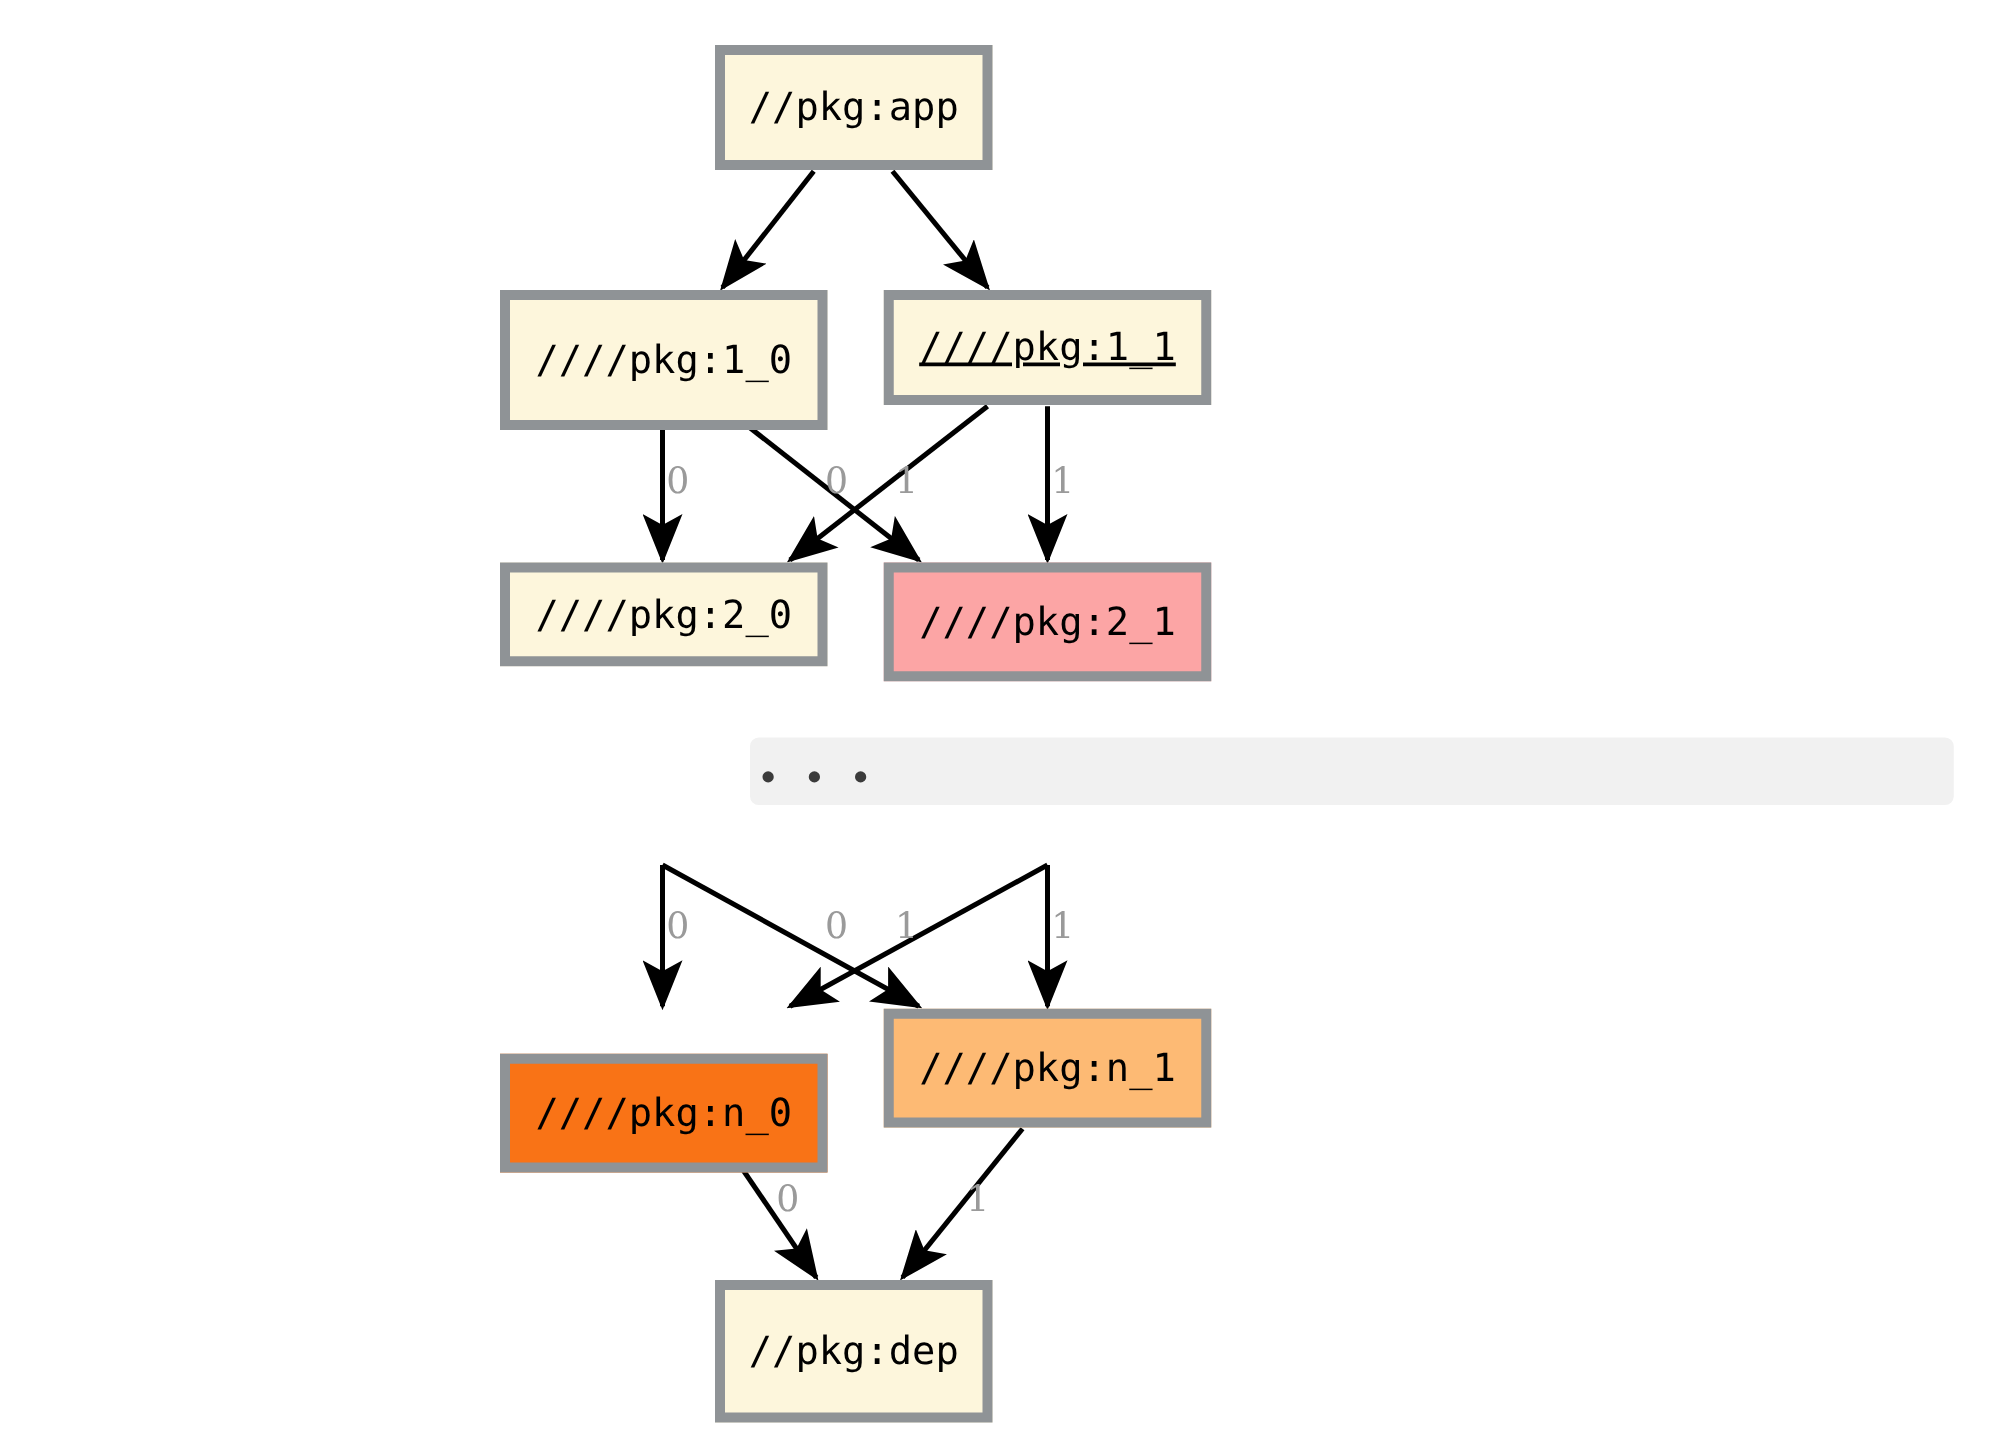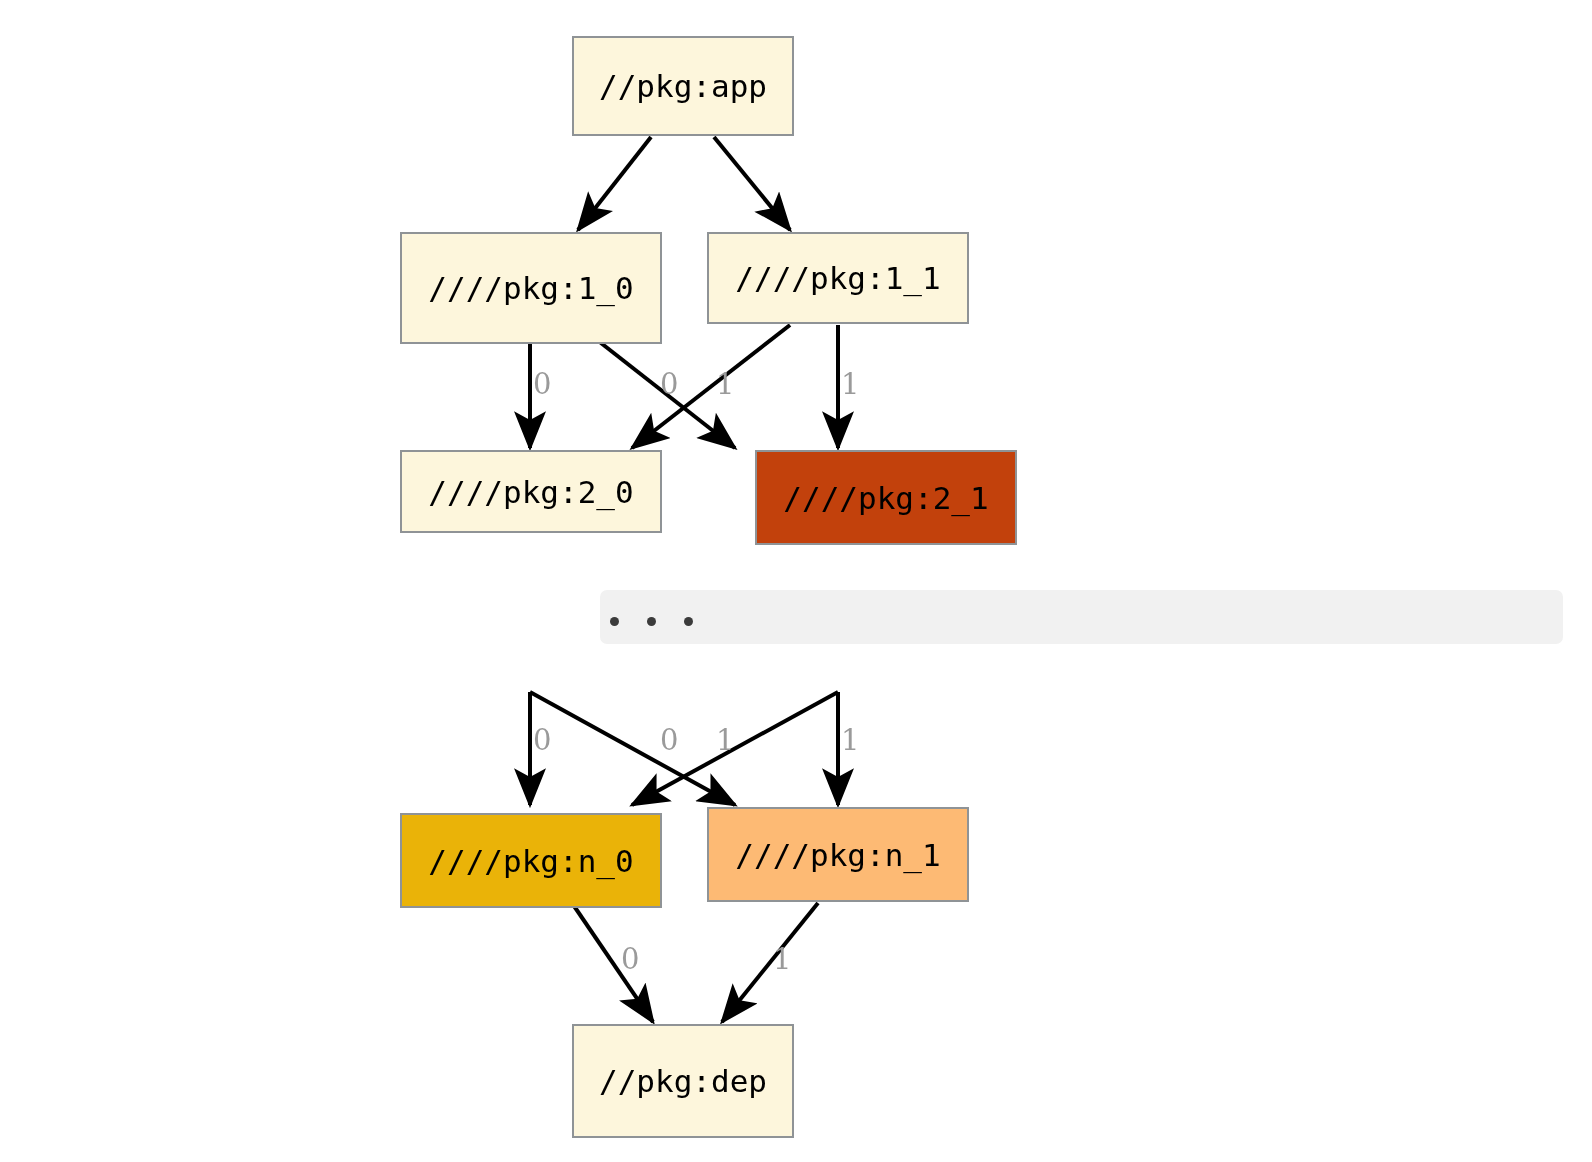--- a/index.html
+++ b/index.html
@@ -23,21 +23,21 @@
   svg.graph-layer {
     position: absolute;
     left: 0; top: 0;
     width: 1592px;
     height: 1162px;
   }
   .node-box {
     position: absolute;
     box-sizing: border-box;
     background: #fdf6dc;
-    border: 2px solid #4d7c0f;
+    border: 8px solid #4d7c0f;
     display: flex;
     align-items: center;
     justify-content: center;
     font-family: "DejaVu Sans Mono", monospace;
     font-size: 31px;
     color: #000000;
     letter-spacing: 0px;
     white-space: nowrap;
   }
   .ellipsis-band {
@@ -98,24 +98,24 @@
         <line x1="838" y1="692" x2="632" y2="805" stroke="#000000" stroke-width="4" marker-end="url(#arrowhead)"></line>
         <line x1="838" y1="692" x2="838" y2="805" stroke="#000000" stroke-width="4" marker-end="url(#arrowhead)"></line>
         <line x1="572" y1="903" x2="653" y2="1022" stroke="#000000" stroke-width="4" marker-end="url(#arrowhead)"></line>
         <line x1="818" y1="903" x2="722" y2="1022" stroke="#000000" stroke-width="4" marker-end="url(#arrowhead)"></line>
       </g>
   </svg>
 
   <div id="nodes-layer">
       <div class="node-box" style="left: 572px; top: 36px; width: 222px; height: 100px; background: rgb(253, 246, 220); border-color: rgb(143, 147, 150);">//pkg:app</div>
       <div class="node-box" style="left: 400px; top: 232px; width: 262px; height: 112px; background: rgb(253, 246, 220); border-color: rgb(143, 147, 150);">////pkg:1_0</div>
-      <div class="node-box" style="left: 707px; top: 232px; width: 262px; height: 92px; background: rgb(253, 246, 220); border-color: rgb(143, 147, 150);">////pkg:1_1</div>
+      <div class="node-box" style="left: 707px; top: 232px; width: 262px; height: 92px; background: rgb(253, 246, 220); border-color: rgb(143, 147, 150); text-decoration: underline;">////pkg:1_1</div>
       <div class="node-box" style="left: 400px; top: 450px; width: 262px; height: 83px; background: rgb(253, 246, 220); border-color: rgb(143, 147, 150);">////pkg:2_0</div>
-      <div class="node-box" style="left: 707px; top: 450px; width: 262px; height: 95px; background: #c2410c; border-color: rgb(143, 147, 150); margin-left: 48px;">////pkg:2_1</div>
-      <div class="node-box" style="left: 400px; top: 813px; width: 262px; height: 95px; background: #eab308; border-color: rgb(143, 147, 150);">////pkg:n_0</div>
+      <div class="node-box" style="left: 707px; top: 450px; width: 262px; height: 95px; background: #fca5a5; border-color: rgb(143, 147, 150);">////pkg:2_1</div>
+      <div class="node-box" style="left: 400px; top: 843px; width: 262px; height: 95px; background: #f97316; border-color: rgb(143, 147, 150);">////pkg:n_0</div>
       <div class="node-box" style="left: 707px; top: 807px; width: 262px; height: 95px; background: #fdba74; border-color: rgb(143, 147, 150);">////pkg:n_1</div>
       <div class="node-box" style="left: 572px; top: 1024px; width: 222px; height: 114px; background: rgb(253, 246, 220); border-color: rgb(143, 147, 150);">//pkg:dep</div>
     </div>
 
   <div id="edge-labels-layer">
       <div class="edge-label" style="left: 533px; top: 370px; color: rgb(154, 154, 154);">0</div>
       <div class="edge-label" style="left: 660px; top: 370px; color: rgb(154, 154, 154);">0</div>
       <div class="edge-label" style="left: 716px; top: 370px; color: rgb(154, 154, 154);">1</div>
       <div class="edge-label" style="left: 841px; top: 370px; color: rgb(154, 154, 154);">1</div>
       <div class="edge-label" style="left: 533px; top: 726px; color: rgb(154, 154, 154);">0</div>

